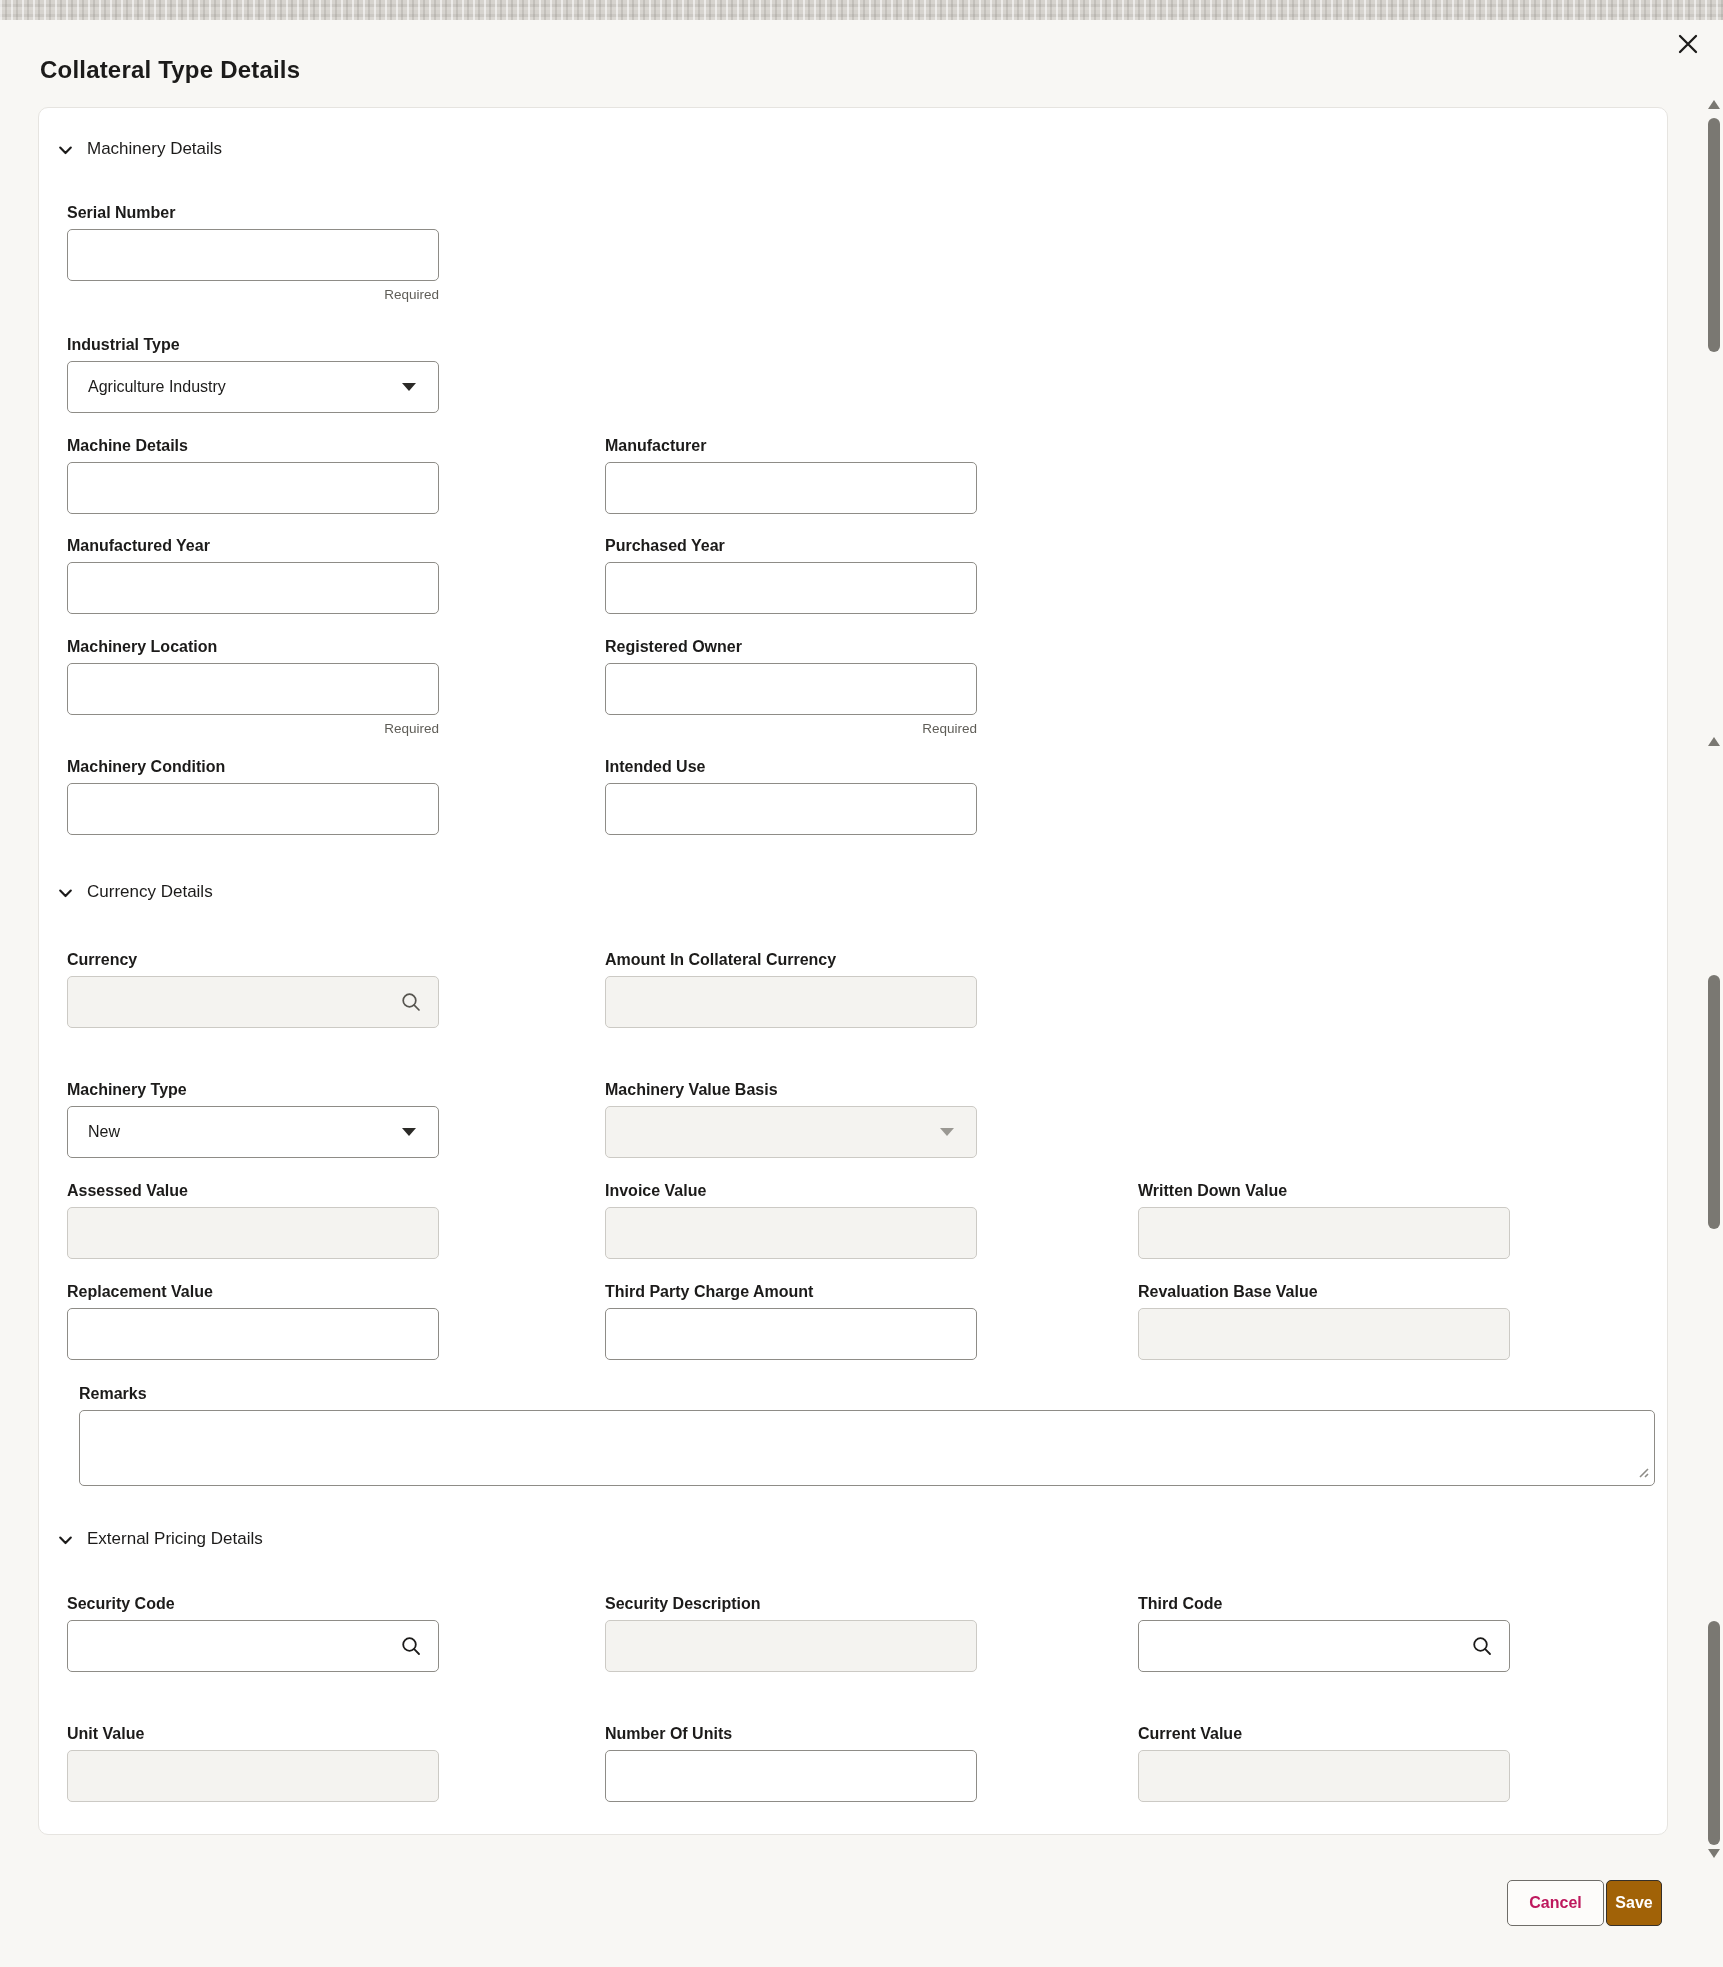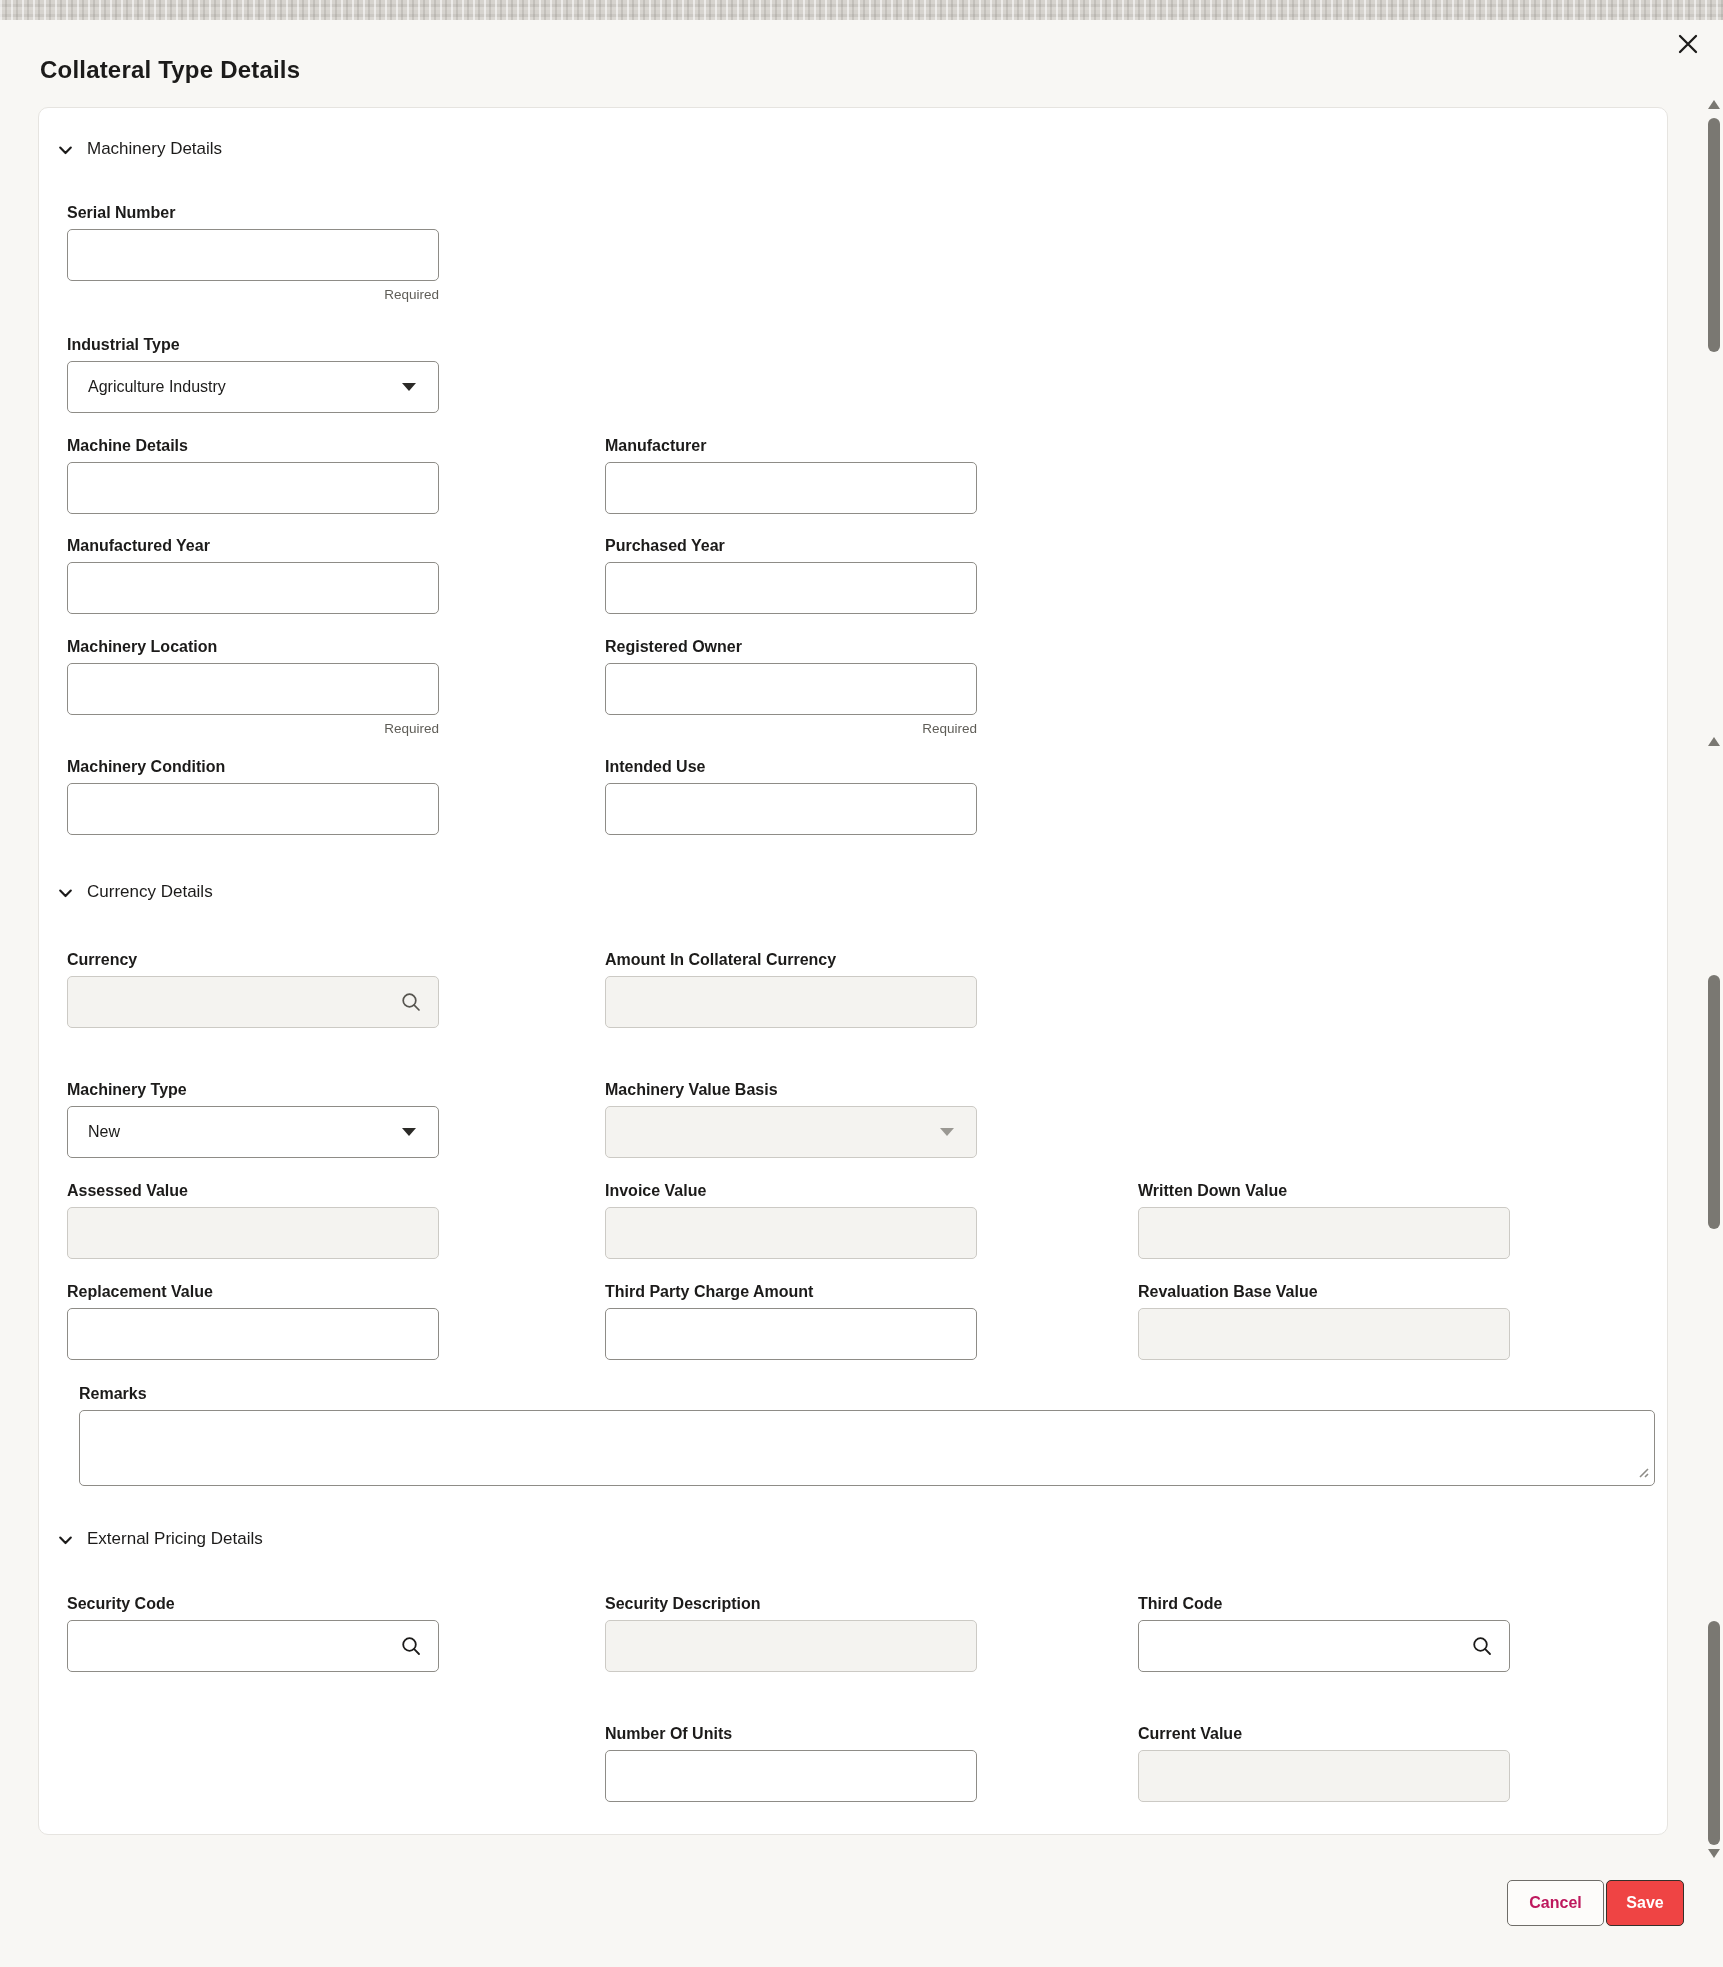--- a/index.html
+++ b/index.html
@@ -56,21 +56,21 @@
   .ta-wrap{position:relative;width:1576px;}
   textarea.ctl{height:76px;resize:none;padding:8px 14px;}
   .resize-glyph{position:absolute;right:5px;bottom:7px;}
   .btn{
     position:absolute;top:1880px;height:46px;border-radius:5px;
     display:flex;align-items:center;justify-content:center;
     font-family:"Liberation Sans",sans-serif;font-size:16px;font-weight:600;
     box-sizing:border-box;cursor:pointer;
   }
   .btn.cancel{left:1507px;width:97px;background:#fdfcfa;border:1px solid #6f6d68;color:#be185d;}
-  .btn.save{left:1606px;width:78px;background:#ef4444;border:1px solid #35302a;color:#ffffff;}
+  .btn.save{left:1606px;width:56px;background:#a16207;border:1px solid #35302a;color:#ffffff;}
   
   .sb-thumb{position:absolute;left:1708px;width:12px;border-radius:6px;background:#7a7872;}
   .sb-arrow{position:absolute;left:1708px;width:0;height:0;
     border-left:6px solid transparent;border-right:6px solid transparent;}
   .sb-arrow.up{border-bottom:9px solid #7a7872;}
   .sb-arrow.down{border-top:9px solid #7a7872;}
   
   .s-md{top:27px}.s-cd{top:770px}.s-epd{top:1417px}
   .f-serial{left:28px;top:96px}
   .f-industrial{left:28px;top:228px}
@@ -297,20 +297,24 @@
     <div class="ctl searchbox">
       <span style="display:flex">
         <svg width="22" height="22" viewBox="0 0 22 22">
             <circle cx="9.5" cy="9.5" r="6.3" fill="none" stroke="#1c1b1a" stroke-width="1.8"></circle>
             <line x1="14.2" y1="14.2" x2="19" y2="19" stroke="#1c1b1a" stroke-width="1.8" stroke-linecap="round"></line>
           </svg>
       </span>
     </div>
   </div>
 
+  <div class="fld f-unitval">
+    <div class="lbl">Unit Value</div>
+    <input type="text" class="ctl disabled" disabled="" style="">
+  </div>
 
   <div class="fld f-numunits">
     <div class="lbl">Number Of Units</div>
     <input type="text" class="ctl" style="">
   </div>
 
   <div class="fld f-curval">
     <div class="lbl">Current Value</div>
     <input type="text" class="ctl disabled" disabled="" style="">
   </div>

